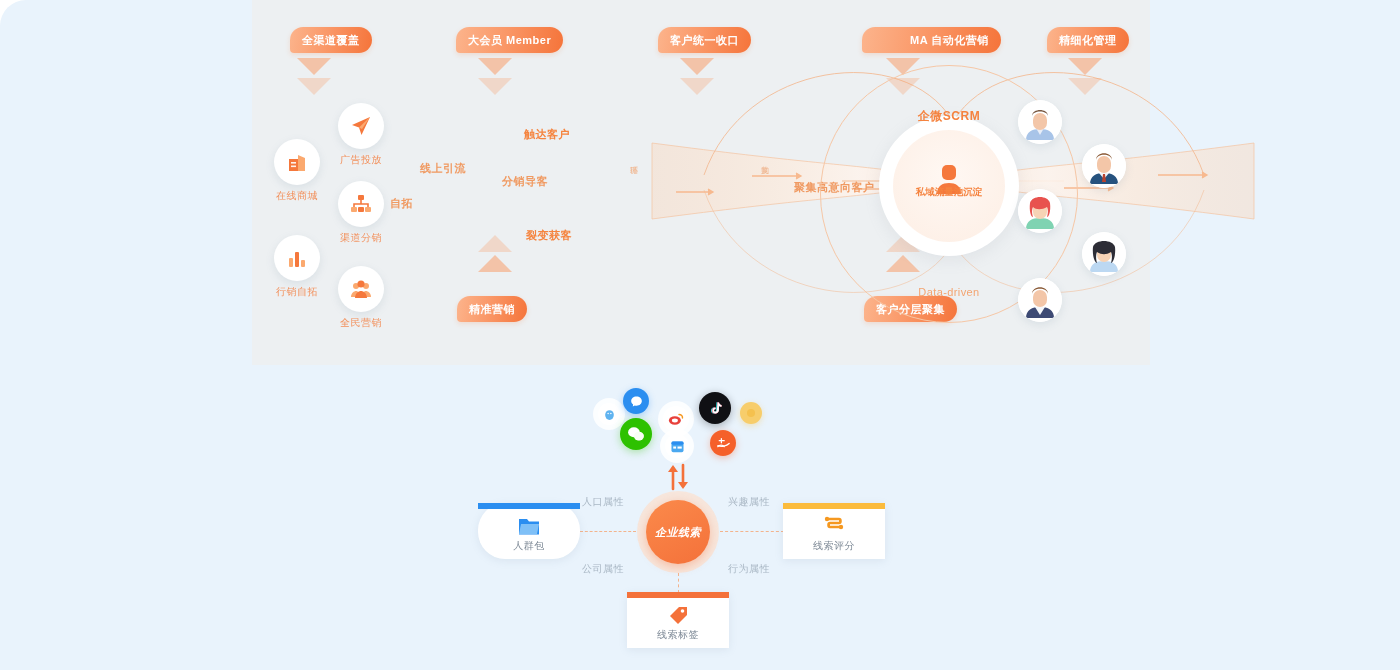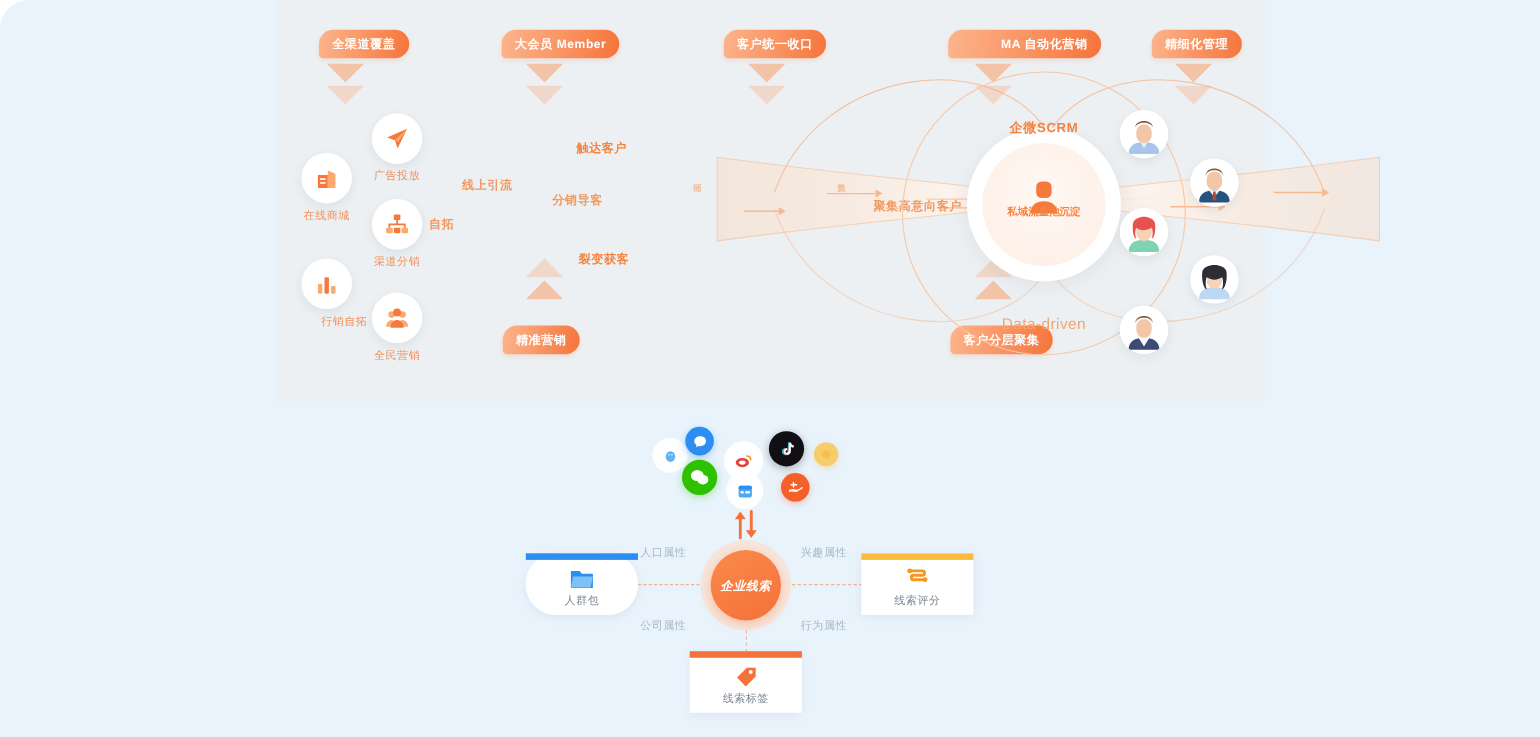--- a/index.html
+++ b/index.html
@@ -134,21 +134,21 @@
   }
   #cdp-title {
     position: absolute; left: 597px; top: 258px;
     width: 200px; text-align: center;
     font-size: 19px; font-weight: bold; color: #f5833f;
     letter-spacing: .5px;
   }
   #cdp-sub {
     position: absolute; left: 597px; top: 286px;
     width: 200px; text-align: center;
-    font-size: 14px; color: #f3a471;
+    font-size: 11px; color: #f3a471;
     letter-spacing: .4px;
   }
 
   
   #funnel { position: absolute; left: 252px; top: 0; width: 898px; height: 365px; pointer-events: none; }
 
   .flow-label {
     position: absolute;
     font-size: 11px; font-weight: bold; color: #f5843f;
     white-space: nowrap; letter-spacing: .5px;
@@ -330,21 +330,21 @@
     </div>
     <div class="bubble-label" style="left:64px; top:231px;">渠道分销</div>
 
     <div class="bubble" style="left:22px; top:235px;">
       <svg width="24" height="24" viewBox="0 0 24 24">
         <rect x="4" y="12" width="4" height="9" rx="1" fill="#fba96f"></rect>
         <rect x="10" y="6" width="4" height="15" rx="1" fill="#f5783c"></rect>
         <rect x="16" y="14" width="4" height="7" rx="1" fill="#fba96f"></rect>
       </svg>
     </div>
-    <div class="bubble-label" style="left:16px; top:285px;">行销自拓</div>
+    <div class="bubble-label" style="left:0px; top:285px;">行销自拓</div>
 
     <div class="bubble" style="left:86px; top:266px;">
       <svg width="24" height="24" viewBox="0 0 24 24">
         <circle cx="7" cy="9" r="3" fill="#fba96f"></circle>
         <circle cx="17" cy="9" r="3" fill="#fba96f"></circle>
         <circle cx="12" cy="7" r="3.6" fill="#f5783c"></circle>
         <path d="M2 20 c0-4 3.2-6 5-6 s5 2 5 6 Z" fill="#fba96f"></path>
         <path d="M12 20 c0-4 3.2-6 5-6 s5 2 5 6 Z" fill="#fba96f"></path>
         <path d="M6 21 c0-4.6 3.6-7 6-7 s6 2.4 6 7 Z" fill="#f5783c"></path>
       </svg>

